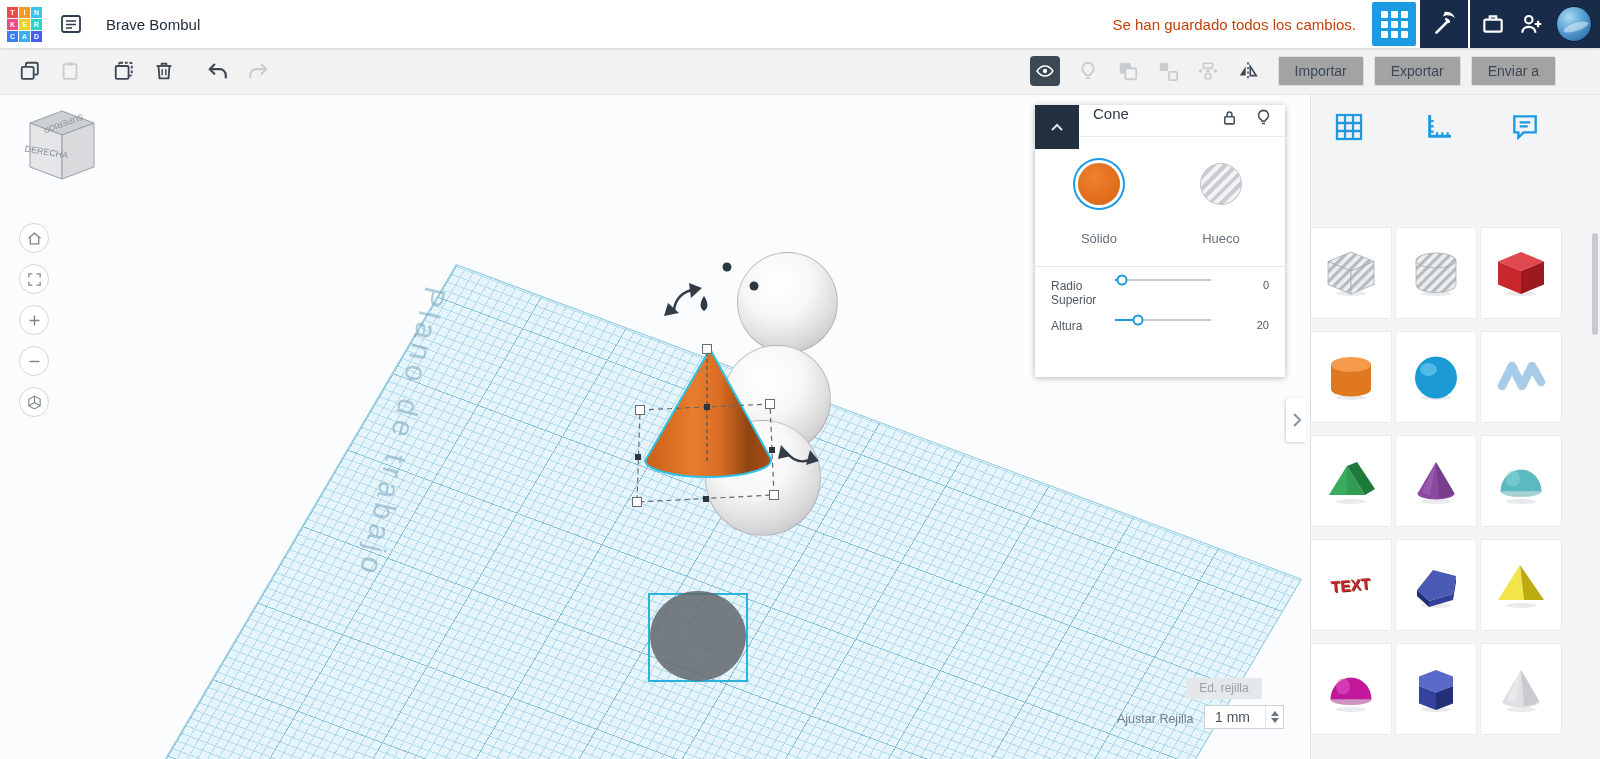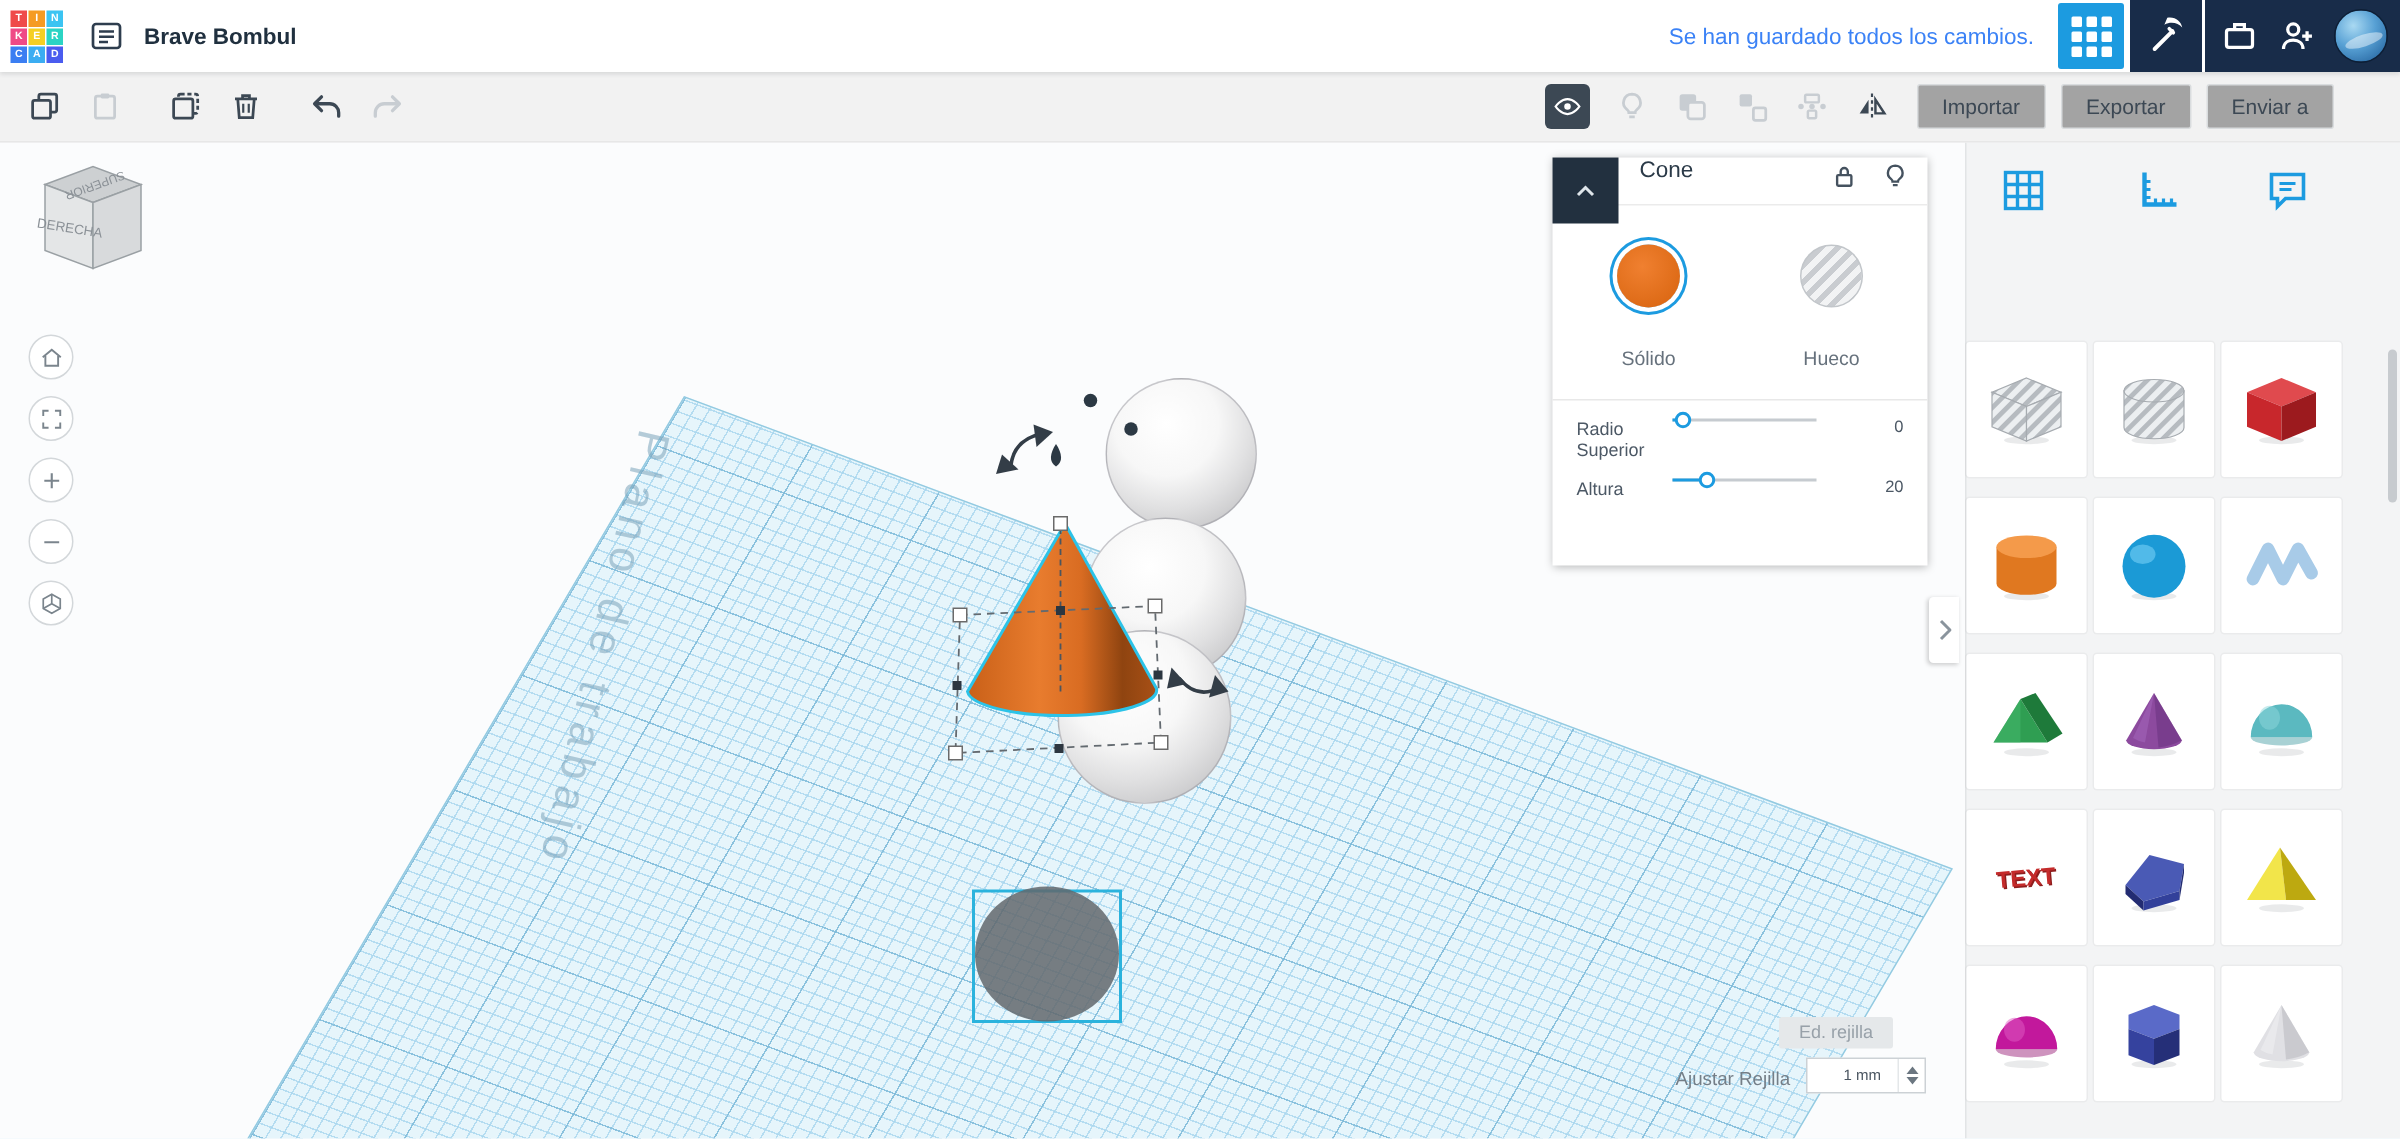--- a/index.html
+++ b/index.html
@@ -4,22 +4,22 @@
 <style>
 *{margin:0;padding:0;box-sizing:border-box}
 html,body{width:1600px;height:759px}
 body{font-family:"Liberation Sans","DejaVu Sans",sans-serif;background:#fff;position:relative;overflow:hidden;color:#2b3a48}
 
 
 .topbar{position:absolute;top:0;left:0;width:1600px;height:48px;background:#fff;display:flex;align-items:center;z-index:40;box-shadow:0 1px 3px rgba(40,50,60,.14)}
 .logo{width:35px;height:35px;margin-left:7px;display:grid;grid-template-columns:repeat(3,1fr);grid-template-rows:repeat(3,1fr);gap:1px;cursor:pointer}
 .logo span{display:flex;align-items:center;justify-content:center;color:#fff;font-size:7px;font-weight:700;line-height:1}
 .menu-btn{margin-left:14px;width:30px;height:30px;display:flex;align-items:center;justify-content:center;color:#2e3d4e}
-.doc-title{margin-left:10px;font-size:15px;font-weight:700;color:#20303f}
-.save-status{margin-left:auto;margin-right:16px;font-size:15px;color:#3b82f6}
+.doc-title{margin-left:20px;font-size:15px;font-weight:400;color:#20303f}
+.save-status{margin-left:auto;margin-right:16px;font-size:15px;color:#c2410c}
 .apps-btn{width:44px;height:44px;background:#1c9be0;border-radius:2px;display:flex;align-items:center;justify-content:center;margin-right:4px;cursor:pointer}
 .apps-grid{display:grid;grid-template-columns:repeat(3,7px);grid-template-rows:repeat(3,7px);gap:3px}
 .apps-grid i{background:#fff;border-radius:1px;display:block}
 .navy-tile{width:48px;height:48px;background:#182c49;display:flex;align-items:center;justify-content:center;margin-right:2px}
 .navy-block{height:48px;background:#182c49;display:flex;align-items:center;gap:12px;padding:0 8px 0 10px;flex:0 0 auto}
 .tb-white-ic{width:26px;height:26px;display:flex;align-items:center;justify-content:center;color:#fff}
 .avatar{width:36px;height:36px;border-radius:50%;background:radial-gradient(circle at 35% 30%,#a9d9f2 0%,#57a0d4 45%,#1c5a96 100%);position:relative;overflow:hidden;border:1px solid #0d1e35}
 .avatar::after{content:"";position:absolute;left:6px;top:16px;width:26px;height:8px;border-radius:50%;background:rgba(255,255,255,.45);transform:rotate(-18deg)}
 
 
@@ -49,21 +49,21 @@
 .vp-btn{position:absolute;left:19px;width:30px;height:30px;border-radius:50%;background:#fff;border:1px solid #d3d7da;color:#7b858d;display:flex;align-items:center;justify-content:center;cursor:pointer;z-index:8}
 .vp-btn svg{width:17px;height:17px}
 .sel-shadow-rect{position:absolute;left:648px;top:498px;width:100px;height:89px;border:2px solid #2bb3dd;z-index:2}
 .obj-shadow{position:absolute;left:650px;top:496px;width:96px;height:90px;border-radius:50%;background:#62676c;opacity:.85;z-index:2}
 .sphere{position:absolute;border-radius:50%;background:radial-gradient(circle at 40% 30%,#ffffff 0%,#f7f7f7 38%,#e0e0e1 62%,#c6c6c8 85%,#b6b6b8 100%);border:1px solid rgba(140,140,148,.45)}
 .cone-svg{position:absolute;left:588px;top:248px;z-index:6}
 .sel-overlay{position:absolute;left:555px;top:160px;z-index:7;pointer-events:none}
 .grid-edit-btn{position:absolute;left:1186px;top:583px;width:76px;height:21px;background:#e5e8ea;border:none;border-radius:2px;font-size:12px;color:#98a1a9;text-align:center;line-height:21px;z-index:8;cursor:pointer}
 .snap-label{position:absolute;left:1117px;top:617px;font-size:12.5px;color:#747e87;z-index:8}
 .snap-select{position:absolute;left:1204px;top:610px;width:80px;height:24px;background:#fff;border:1px solid #ccd1d5;display:flex;align-items:center;z-index:8;cursor:pointer}
-.snap-select .val{flex:1;padding-left:24px;font-size:10px;color:#4a5560}
+.snap-select .val{flex:1;padding-left:10px;font-size:14px;color:#4a5560}
 .spin{width:18px;height:100%;display:flex;flex-direction:column;align-items:center;justify-content:center;gap:2px;border-left:1px solid #e4e7e9}
 .tri-up{width:0;height:0;border-left:4px solid transparent;border-right:4px solid transparent;border-bottom:5px solid #6b7680}
 .tri-dn{width:0;height:0;border-left:4px solid transparent;border-right:4px solid transparent;border-top:5px solid #6b7680}
 
 
 .inspector{position:absolute;left:1035px;top:105px;width:250px;background:#fff;box-shadow:0 1px 6px rgba(0,0,0,.28);z-index:36}
 .insp-head{height:32px;display:flex;align-items:flex-start;border-bottom:1px solid #ebebeb}
 .collapse-btn{width:44px;height:44px;background:#22303f;display:flex;align-items:center;justify-content:center;cursor:pointer}
 .insp-title{margin-left:14px;font-size:15px;color:#2b3a48;flex:1}
 .insp-ic{width:24px;height:24px;margin-right:10px;color:#45525f;display:flex;align-items:center;justify-content:center;cursor:pointer}

